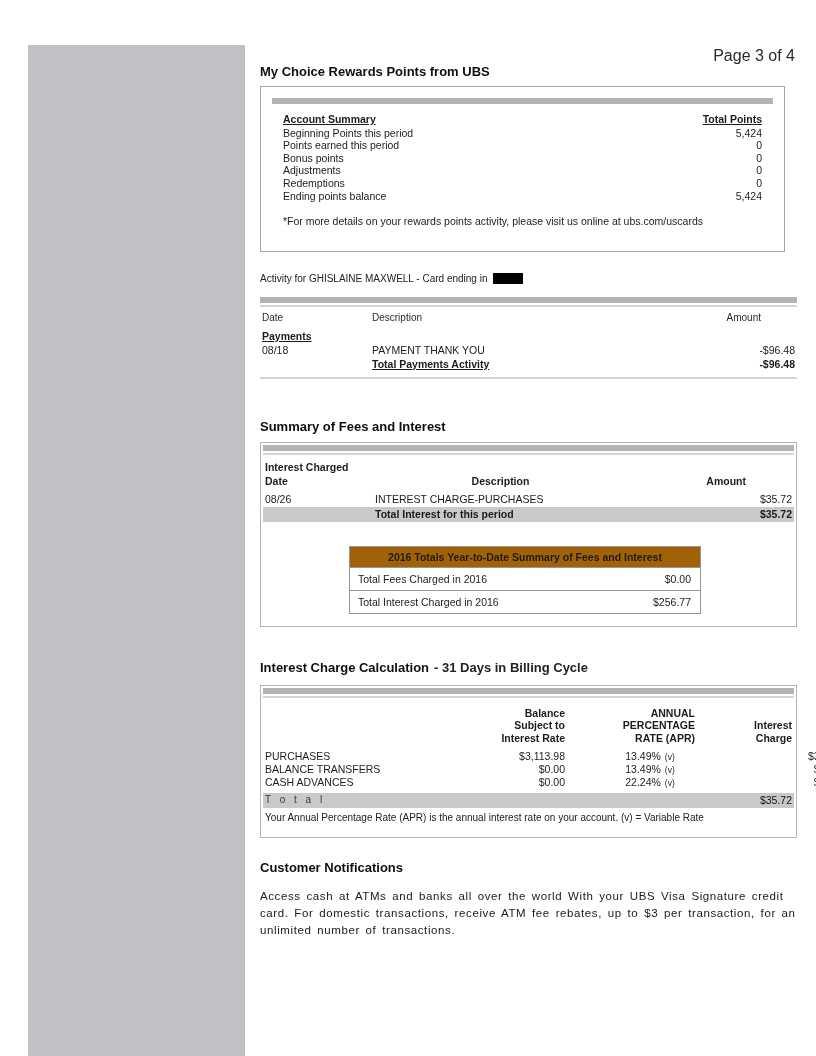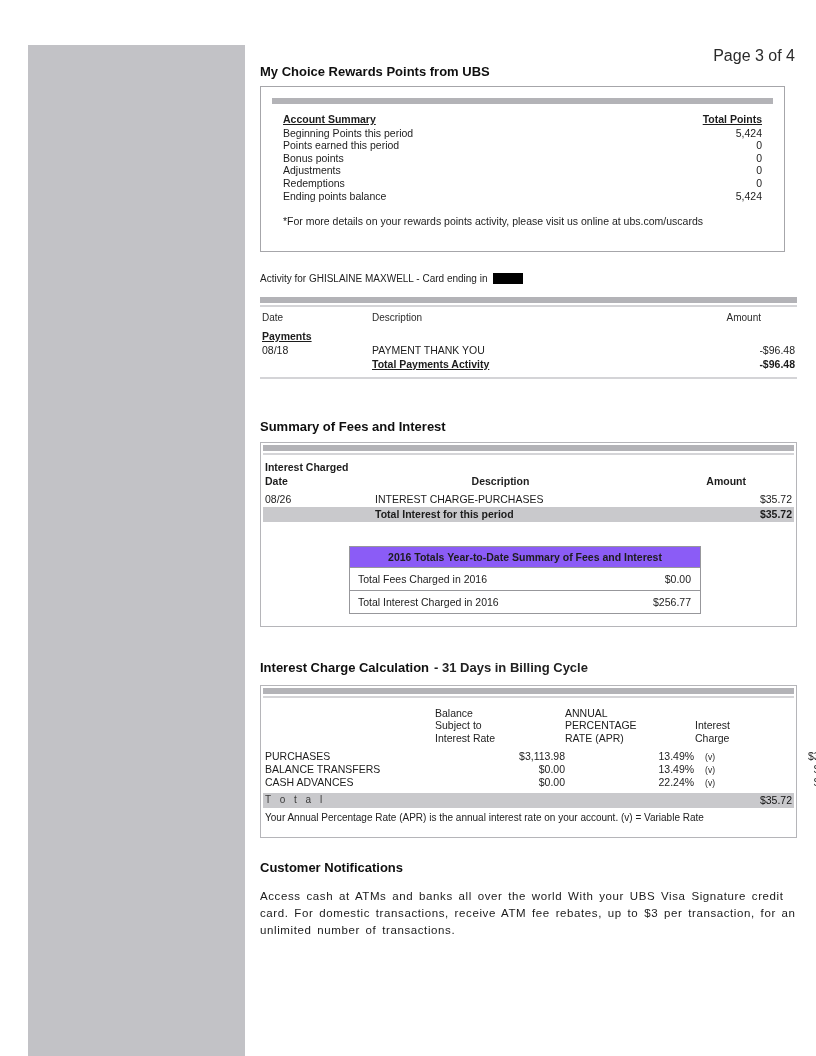--- a/index.html
+++ b/index.html
@@ -49,38 +49,38 @@
   
   .fees-title{margin-top:40px}
   .fees-box{margin-top:8px;border:1px solid #b5b5b9;padding:2px 2px 12px;background:#fff}
   .fees-sec-label{font-size:10.5px;font-weight:bold;padding:0 2px;margin-top:6px}
   .fees-head{font-weight:bold;margin-top:2px;margin-bottom:5px}
   .fees-head .c-desc{text-align:center}
   .fees-head .c-amt{padding-right:46px}
   .fees-total{background:#c9c9cc;display:flex;font-size:10.5px;line-height:13px;font-weight:bold;padding:1px 2px;margin-top:2px}
 
   .ytd{width:350px;margin:24px 0 0 86px;border:1px solid #97979b;font-size:10.5px}
-  .ytd-head{background:#8b5cf6;font-weight:bold;text-align:center;padding:4px 2px;border-bottom:1px solid #97979b}
+  .ytd-head{background:#a16207;font-weight:bold;text-align:center;padding:4px 2px;border-bottom:1px solid #97979b}
   .ytd-row{display:flex;justify-content:space-between;padding:5px 9px 5px 8px}
   .ytd-row + .ytd-row{border-top:1px solid #97979b}
 
   
   .calc-title{margin-top:33px;display:flex;align-items:baseline;gap:5px}
   .calc-subtitle{font-size:13px;font-weight:bold;color:#222}
   .calc-box{margin-top:10px;border:1px solid #b5b5b9;padding:2px 2px 14px;background:#fff}
   .calc-head-row,.calc-row,.calc-total{display:flex;font-size:10.5px;line-height:12.2px}
   .cc-label{width:170px;flex:none;padding-left:2px}
   .cc-balance{width:130px;flex:none}
   .cc-apr{width:130px;flex:none}
   .cc-charge{width:97px;flex:none}
   .calc-head-row{margin-top:9px;margin-bottom:6px;align-items:flex-end}
-  .calc-head-row .pre{white-space:pre-line;text-align:left;font-weight:normal}
+  .calc-head-row .pre{white-space:pre-line;text-align:right;font-weight:bold}
   .num{text-align:right}
   .cc-balance.num{padding-right:20px}
-  .cc-apr.num{padding-right:28px;display:flex;justify-content:flex-end;gap:11px;align-items:baseline}
+  .cc-apr.num{padding-right:28px;display:flex;justify-content:center;gap:4px;align-items:baseline}
   .apr-flag{font-size:8.5px}
   .cc-charge.num{padding-right:22px}
   .calc-total{background:#c9c9cc;margin-top:4px;padding:1px 0;color:#3a3a3a;align-items:center}
   .calc-total .total-label{letter-spacing:3px;font-size:10px}
   .calc-total .cc-charge{color:#111;font-size:10.5px}
   .calc-footnote{font-size:10px;padding:4px 2px 0;color:#222}
 
   
   .notif-title{margin-top:22px}
   .notif-body{margin:13px 0 0;font-size:11.5px;line-height:17px;letter-spacing:0.6px;word-spacing:2px;color:#1a1a1a}

